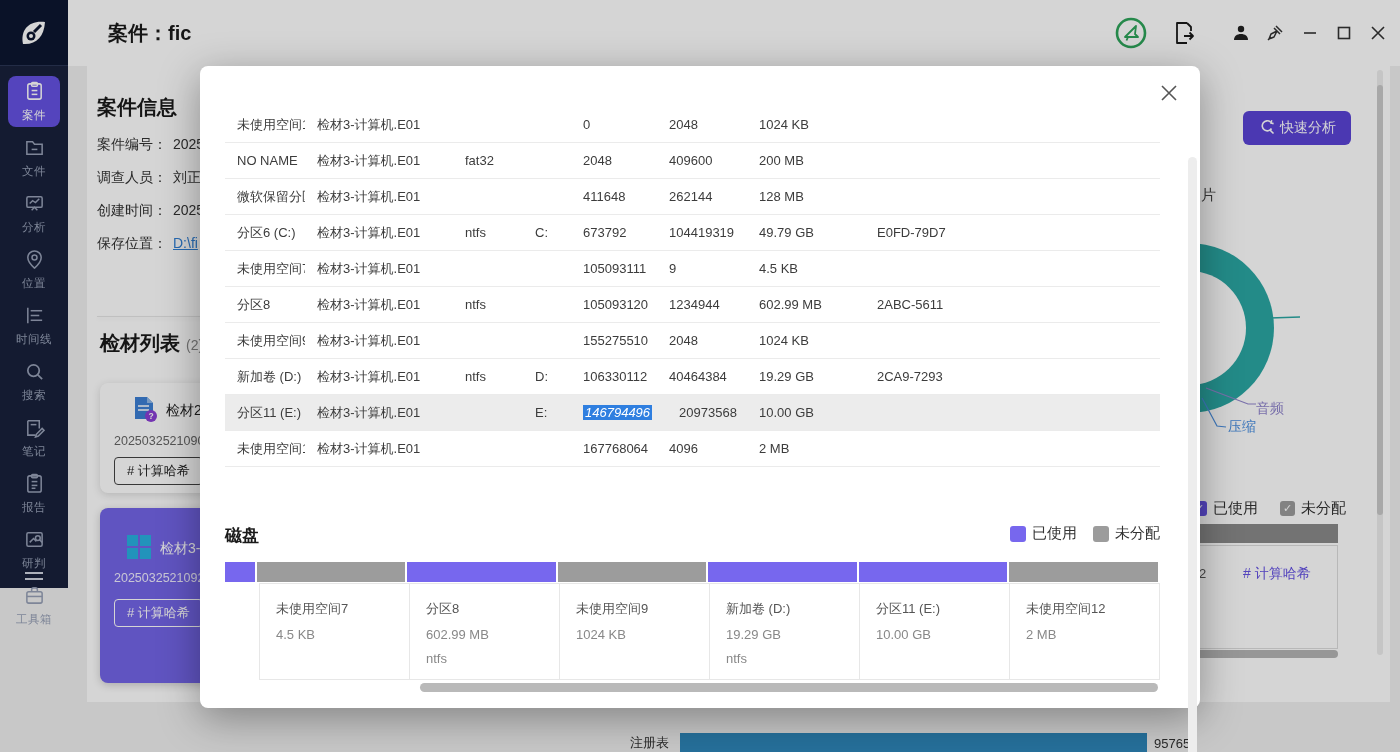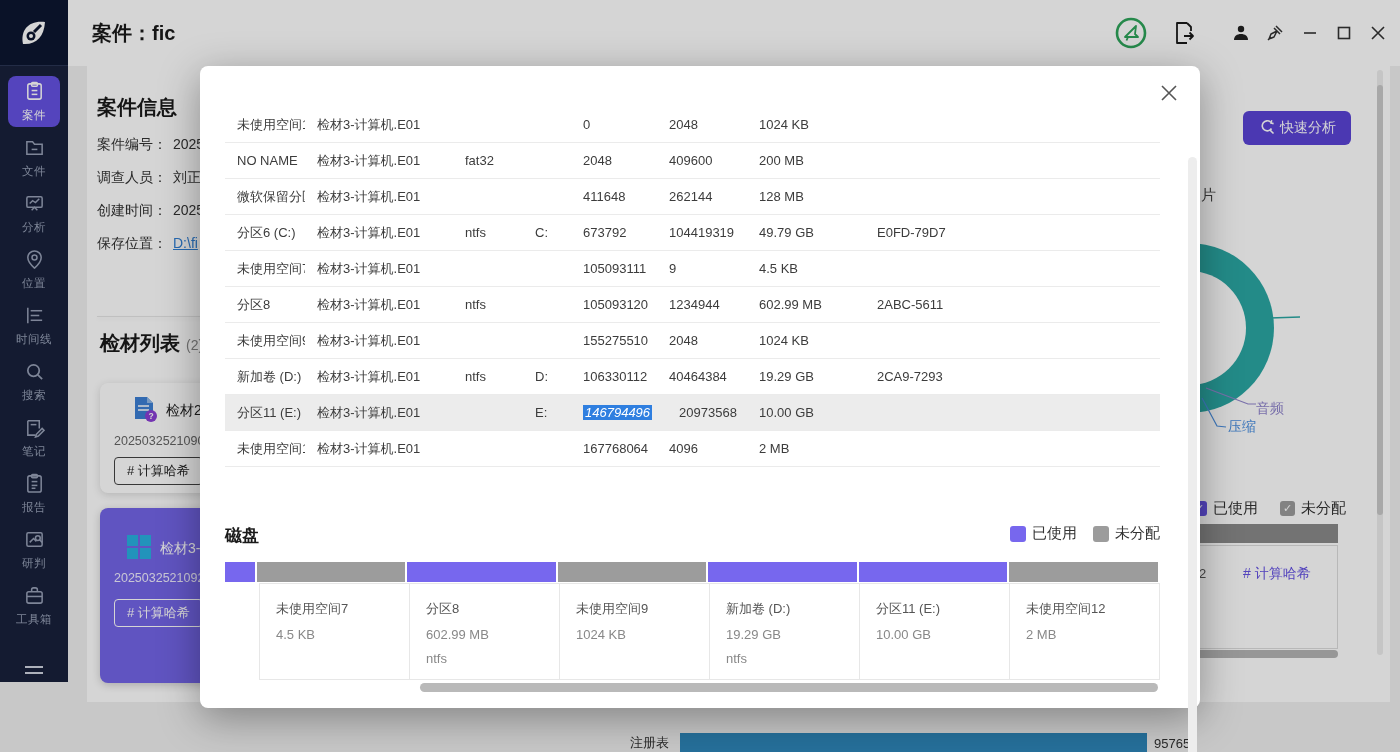--- a/index.html
+++ b/index.html
@@ -4,31 +4,31 @@
 <style>
   * { margin:0; padding:0; box-sizing:border-box; }
   html,body { width:1400px; height:752px; overflow:hidden; }
   body { font-family:"Liberation Sans","DejaVu Sans",sans-serif; background:#f0f0f0; }
   #app { position:relative; width:1400px; height:752px; background:#f0f0f0; overflow:hidden; }
 
   
   .bg { position:absolute; inset:0; }
 
   
-  .sidebar { position:absolute; left:0; top:0; width:68px; height:682px; background:#18213b; z-index:5; }
+  .sidebar { position:absolute; left:0; top:0; width:68px; height:588px; background:#18213b; z-index:5; }
   .logo-box { width:68px; height:66px; background:#0d1630; display:flex; align-items:center; justify-content:center; border-bottom:1px solid #2a3554; }
   .nav { display:flex; flex-direction:column; align-items:center; padding-top:10px; }
   .nav-item { width:52px; height:51px; margin-bottom:5px; border-radius:8px; display:flex; flex-direction:column; align-items:center; justify-content:center; color:#97a0b6; cursor:pointer; }
   .nav-item .nv-label { font-size:11.5px; margin-top:2px; letter-spacing:.5px; }
   .nav-item.active { background:#6552e3; color:#ffffff; }
   .nav-item svg { stroke:currentColor; }
   .hamburger { position:absolute; bottom:6px; left:0; width:68px; display:flex; justify-content:center; color:#cfd4e0; }
 
   
-  .titlebar { position:absolute; left:68px; top:0; width:1332px; height:66px; background:#ffffff; display:flex; align-items:center; }
+  .titlebar { position:absolute; left:68px; top:0; width:1332px; height:66px; background:#ffffff; display:flex; align-items:center;padding-left:16px; }
   .app-title { font-size:20px; font-weight:bold; color:#1a1a1a; margin-left:24px; }
   .tb-icons { position:absolute; right:14px; top:0; height:66px; display:flex; align-items:center; gap:0; }
   .tb-ic { display:flex; align-items:center; justify-content:center; cursor:pointer; }
 
   
   .content-bg { position:absolute; left:68px; top:66px; width:1332px; height:686px; background:#f0f0f0; }
   .left-panel { position:absolute; left:87px; top:66px; width:470px; height:636px; background:#ffffff; }
   .right-panel { position:absolute; left:568px; top:66px; width:822px; height:636px; background:#ffffff; }
 
   .sec-heading { font-size:20px; font-weight:bold; color:#1a1a1a; }

